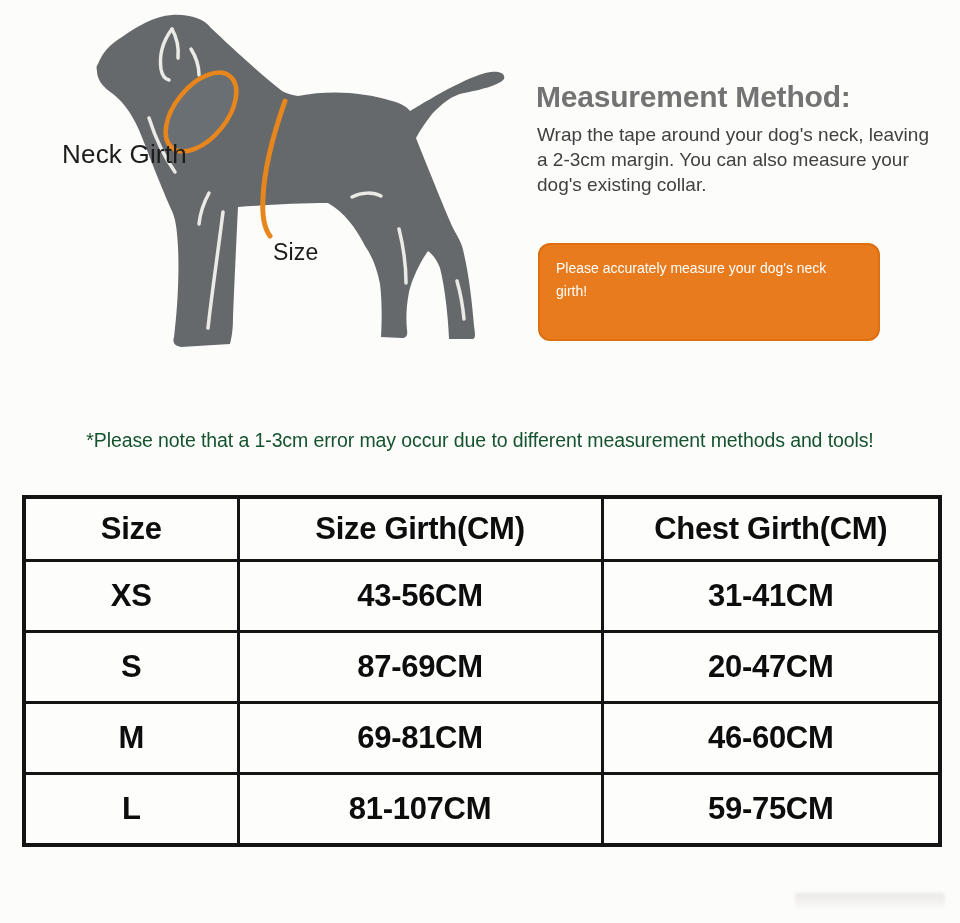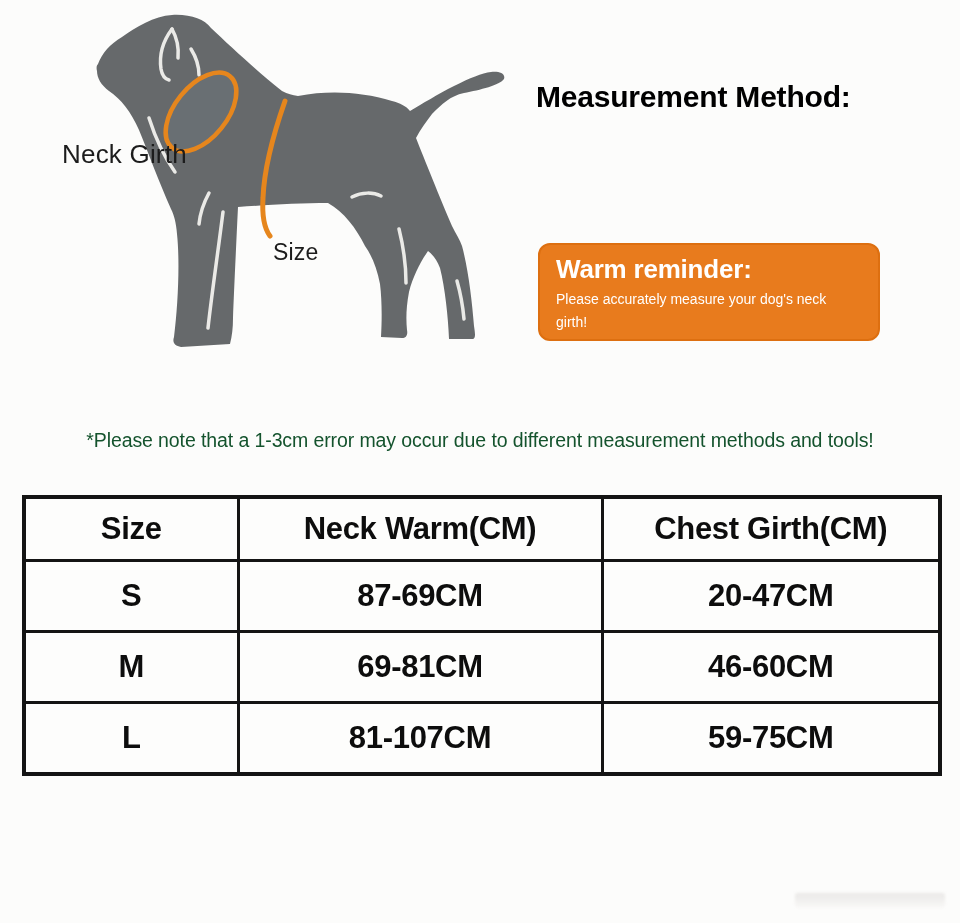--- a/index.html
+++ b/index.html
@@ -21,21 +21,21 @@
     color:#1c1c1c;
     letter-spacing:0.2px;
     white-space:nowrap;
   }
   .label-neck{left:62px;top:139px;}
   .label-size{left:273px;top:239px;font-size:23px;}
 
   
   .mm-title{
     position:absolute;left:536px;top:80px;
-    font-size:30px;font-weight:bold;color:#000000;
+    font-size:30px;font-weight:bold;color:#737373;
     letter-spacing:-0.2px;white-space:nowrap;
   }
   .mm-body{
     position:absolute;left:537px;top:122px;width:402px;
     font-size:19px;line-height:25px;color:#414141;
   }
 
   
   .reminder{
     position:absolute;left:538px;top:243px;
@@ -144,42 +144,47 @@
     </g>
 
     <ellipse cx="141" cy="112" rx="26" ry="46" transform="rotate(39 141 112)" fill="rgba(125,145,160,0.15)" stroke="#e6861d" stroke-width="4.5"></ellipse>
     <path fill="none" stroke="#e6861d" stroke-width="5" stroke-linecap="round" d="M 225,101 C 212,138 204,172 203,198 C 202,214 204,228 210,236"></path>
   </svg>
 
   <div class="diagram-label label-neck">Neck Girth</div>
   <div class="diagram-label label-size">Size</div>
 
   <div class="mm-title">Measurement Method:</div>
+  <div class="mm-body">Wrap the tape around your dog's neck, leaving a 2-3cm margin. You can also measure your dog's existing collar.</div>
 
   <div class="reminder">
-    <div class="reminder-title">Warm reminder:</div>
     <div class="reminder-body">Please accurately measure your dog's neck girth!</div>
   </div>
 
   <div class="disclaimer">*Please note that a 1-3cm error may occur due to different measurement methods and tools!</div>
 
   <table class="size-chart">
     <colgroup>
       <col style="width:214px">
         <col style="width:364px">
         <col style="width:338px">
     </colgroup>
     <thead>
       <tr>
         <th>Size</th>
-        <th>Neck Warm(CM)</th>
+        <th>Size Girth(CM)</th>
         <th>Chest Girth(CM)</th>
       </tr>
     </thead>
     <tbody>
+      <tr>
+        <td>XS</td>
+        <td>43-56CM</td>
+        <td>31-41CM</td>
+      </tr>
       <tr>
         <td>S</td>
         <td>87-69CM</td>
         <td>20-47CM</td>
       </tr>
       <tr>
         <td>M</td>
         <td>69-81CM</td>
         <td>46-60CM</td>
       </tr>

